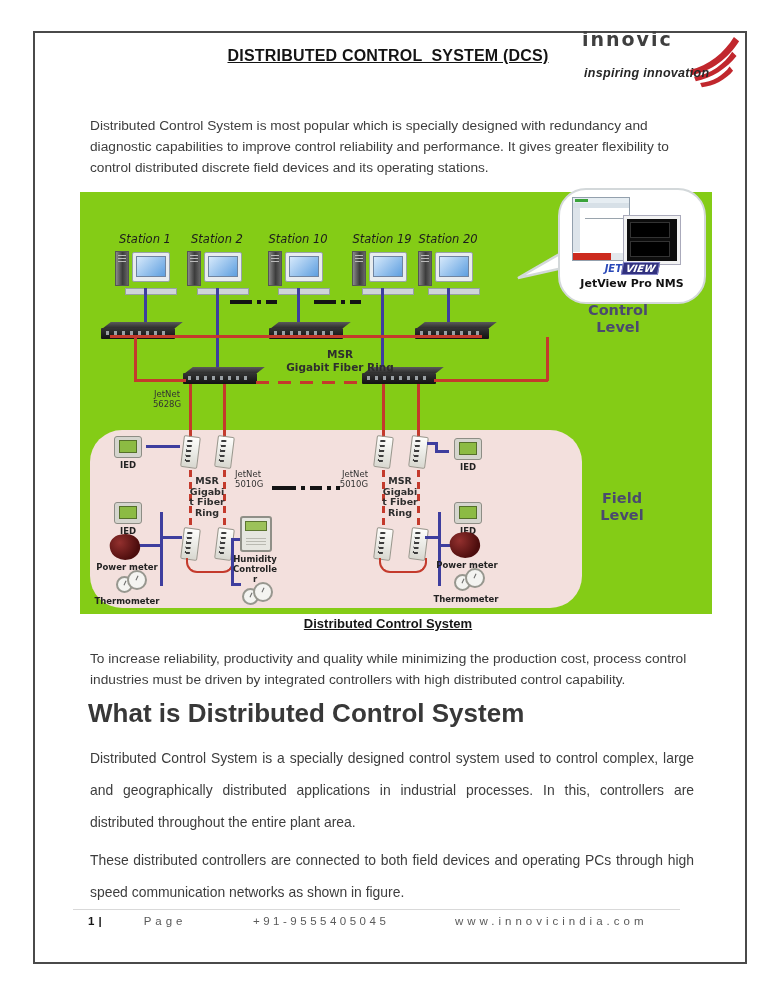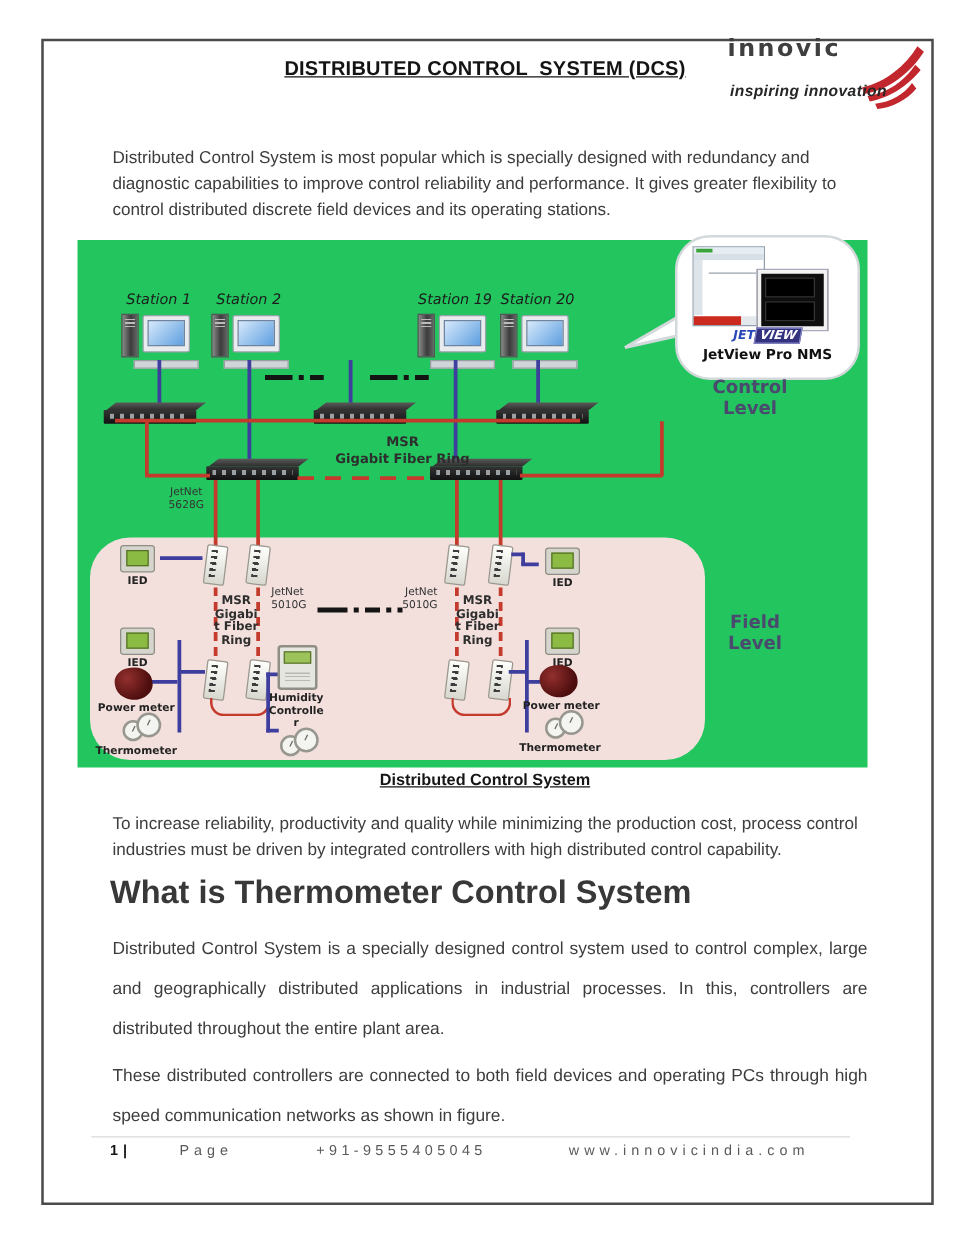--- a/index.html
+++ b/index.html
@@ -32,21 +32,21 @@
   .foot-sep{left:73px;top:909px;width:607px;height:1px;background:#d9d9d9;}
   .foot{top:915px;font-size:11.5px;color:#5a5a5a;}
   .foot-left{left:88px;}
   .foot-num{font-weight:700;color:#161616;letter-spacing:0;}
   .foot-pipe{color:#161616;margin:0 6px 0 4px;font-weight:700;}
   .foot-sp{letter-spacing:4px;padding-left:36px;}
   .foot-phone{left:253px;letter-spacing:3.5px;}
   .foot-site{left:455px;letter-spacing:4px;}
 
   
-  .figure{left:62px;top:192px;width:632px;height:422px;background:#22c55e;}
+  .figure{left:80px;top:192px;width:632px;height:422px;background:#84cc16;}
   .lvl{font-family:"DejaVu Sans",sans-serif;font-weight:700;font-size:14.5px;line-height:17px;
        color:#4a4a6e;text-align:center;}
   .station{top:40px;width:76px;text-align:center;}
   .st-label{font-family:"DejaVu Sans",sans-serif;font-style:italic;font-size:11.5px;color:#1c1c1c;}
   .pc{position:relative;height:48px;margin-top:2px;}
   .pc-tower{position:absolute;left:8px;top:3px;width:12px;height:33px;border:1px solid #555;
             background:linear-gradient(90deg,#8a8a8a,#3c3c3c 55%,#666);}
   .pc-tower::before{content:"";position:absolute;left:2px;top:3px;right:2px;height:8px;
             background:repeating-linear-gradient(#bbb 0 1px,transparent 1px 3px);}
   .pc-monitor{position:absolute;left:25px;top:4px;width:36px;height:28px;background:#e8ecee;
@@ -163,20 +163,30 @@
     <div class="abs station" style="left:99px">
       <div class="st-label">Station 2</div>
       <div class="pc">
           <div class="pc-tower"></div>
           <div class="pc-monitor">
             <div class="pc-screen"></div>
           </div>
           <div class="pc-kbd"></div>
         </div>
     </div>
+    <div class="abs station" style="left:180px">
+      <div class="st-label">Station 10</div>
+      <div class="pc">
+          <div class="pc-tower"></div>
+          <div class="pc-monitor">
+            <div class="pc-screen"></div>
+          </div>
+          <div class="pc-kbd"></div>
+        </div>
+    </div>
     <div class="abs station" style="left:264px">
       <div class="st-label">Station 19</div>
       <div class="pc">
           <div class="pc-tower"></div>
           <div class="pc-monitor">
             <div class="pc-screen"></div>
           </div>
           <div class="pc-kbd"></div>
         </div>
     </div>
@@ -363,21 +373,21 @@
     <div class="abs thermo" style="left:374px;top:376px">
       <div class="gauge g1"></div>
         <div class="gauge g2"></div>
     </div>
     <div class="abs dev-label" style="left:346px;top:400px;width:80px">Thermometer</div>
   </div>
 
   <div class="abs fig-caption">Distributed Control System</div>
 
   <div class="abs para p-rel">To increase reliability, productivity and quality while minimizing the production cost, process control industries must be driven by integrated controllers with high distributed control capability.</div>
-  <div class="abs h1">What is Thermometer Control System</div>
+  <div class="abs h1">What is Distributed Control System</div>
   <div class="abs para p-just2">These distributed controllers are connected to both field devices and operating PCs through high speed communication networks as shown in figure.</div>
   <div class="abs para p-just">Distributed Control System is a specially designed control system used to control complex, large and geographically distributed applications in industrial processes. In this, controllers are distributed throughout the entire plant area.</div>
 
   <div class="abs foot-sep"></div>
   <div class="abs foot foot-left">
     <span class="foot-num">1</span><span class="foot-pipe">|</span><span class="foot-sp">Page</span>
   </div>
   <div class="abs foot foot-phone">+91-9555405045</div>
   <div class="abs foot foot-site">www.innovicindia.com</div>
 </div>

